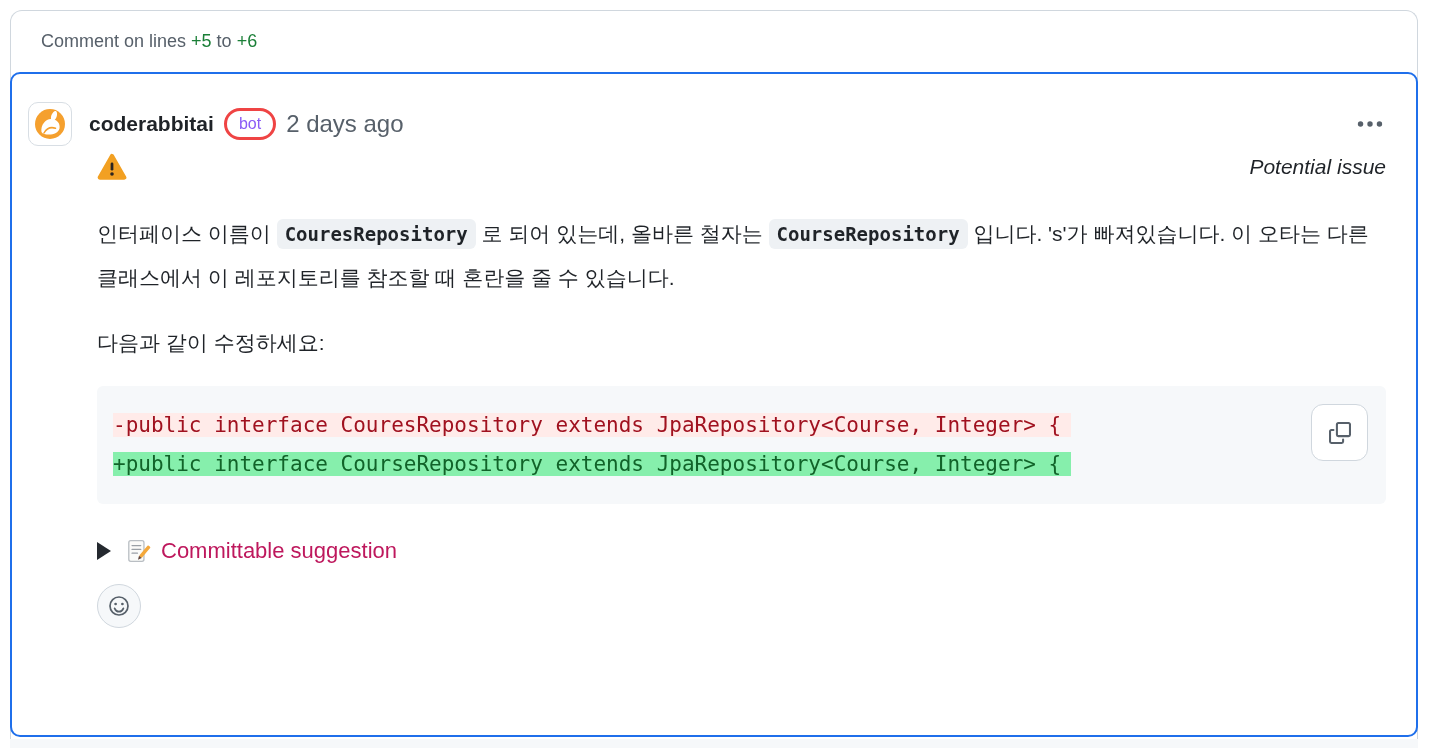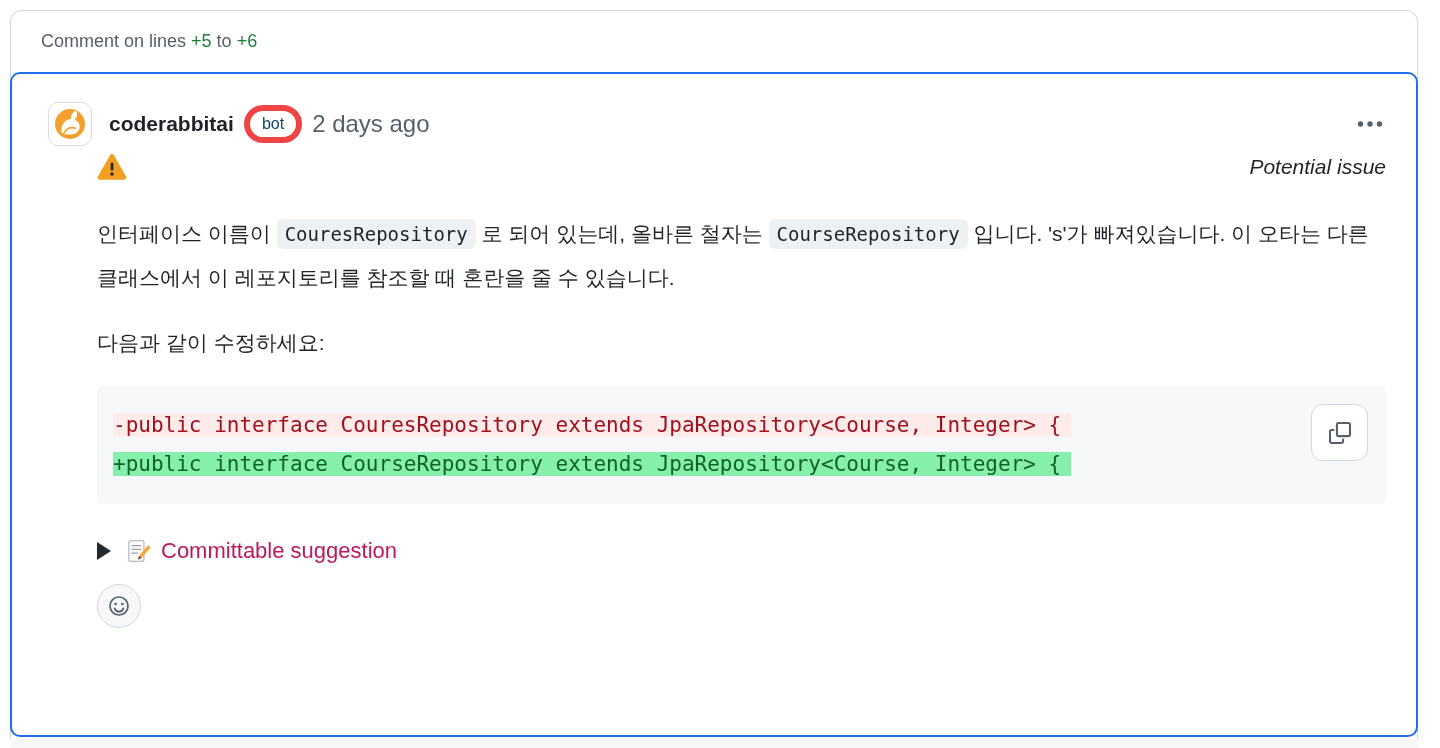--- a/index.html
+++ b/index.html
@@ -18,49 +18,50 @@
     padding: 0 30px; font-size: 18px; color: #57606a; white-space: pre;
   }
   .context-header .line-ref { color: #1a7f37; }
   .comment-card {
     margin: 0 -1px; height: 665px; overflow: hidden;
     border: 2px solid #1f6feb; border-radius: 10px; background: #ffffff;
   }
   .bottom-strip { margin: 2px -1px 0 -1px; height: 12px; background: #f6f8fa; }
 
   .card-header {
-    display: flex; align-items: center; padding: 28px 28px 0 36px;
+    display: flex; align-items: center; padding: 28px 28px 0 16px;
   }
   .avatar {
     width: 44px; height: 44px; border: 1px solid #d8dee4; border-radius: 10px;
     background: #ffffff; display: grid; place-items: center; flex: none;
   }
   .author-name { margin-left: 17px; font-size: 21px; font-weight: 700; color: #1f2328; }
   .bot-badge {
-    margin-left: 10px; padding: 3px 12px 4px 12px; border: 6px solid #ef4444;
-    border-radius: 999px; font-size: 16px; color: #0c4a6e; line-height: 1.2;
+    margin-left: 10px; padding: 3px 12px 4px 12px; border: 3px solid #ef4444;
+    border-radius: 999px; font-size: 16px; color: #8b5cf6; line-height: 1.2;
   }
   .timestamp { margin-left: 10px; font-size: 24px; color: #57606a; }
   .kebab-btn {
     margin-left: auto; background: none; border: none; cursor: pointer;
     display: grid; place-items: center; padding: 4px;
   }
 
   .comment-body { padding: 0 30px 0 85px; font-size: 21px; }
 
   .severity-row { margin-top: 6px; display: flex; align-items: center; height: 30px; justify-content: space-between; }
   .severity-label { margin-left: 12px; font-style: italic; font-size: 21px; color: #1f2328; }
 
   .issue-heading { margin-top: 36px; font-size: 21px; font-weight: 700; line-height: 30px; }
 
   .issue-paragraph { margin-top: 30px; line-height: 44px; max-width: 1290px; }
   code.inline-code {
     font-family: "DejaVu Sans Mono", "Liberation Mono", monospace;
     font-size: 19px; background: #eef1f4; border-radius: 6px; padding: 4px 8px;
     white-space: nowrap;
+    font-weight: bold;
   }
 
   .fix-instruction { margin-top: 28px; line-height: 30px; }
 
   .code-block {
     position: relative; margin-top: 28px; background: #f6f8fa; border-radius: 6px;
     padding: 20px 16px; height: 118px; overflow: hidden;
   }
   .code-block pre {
     font-family: "DejaVu Sans Mono", "Liberation Mono", monospace;

